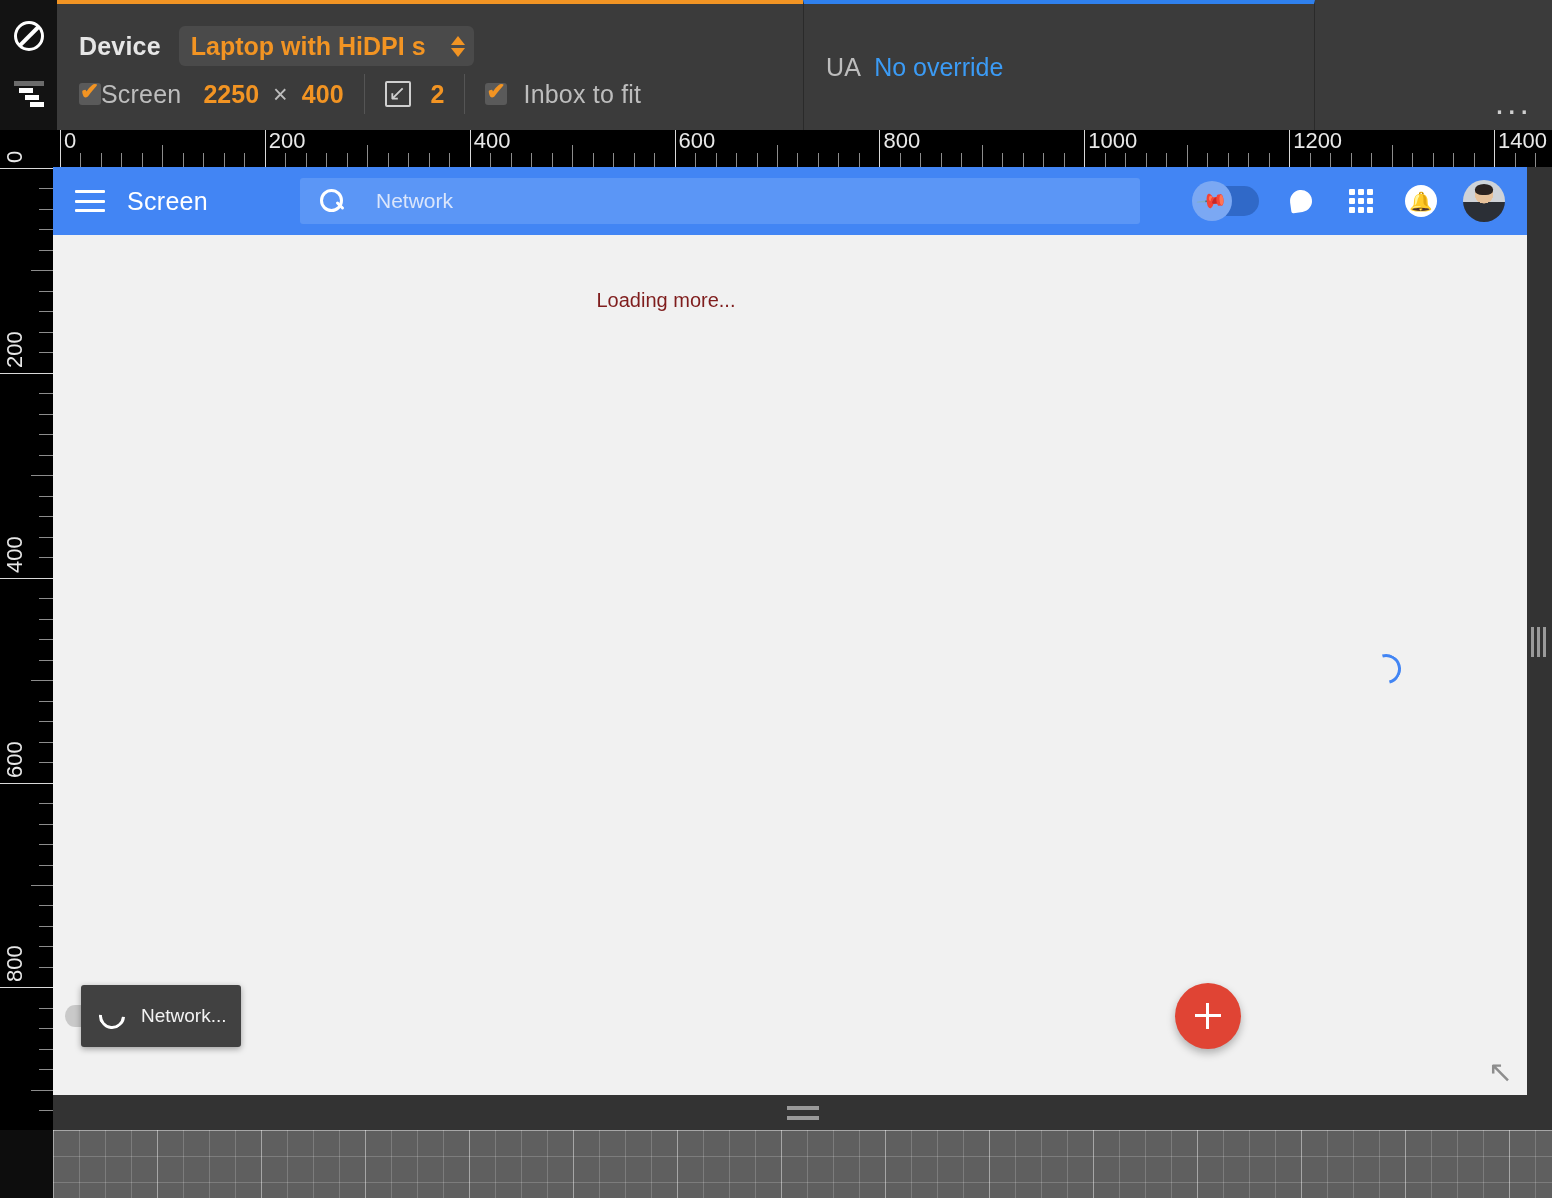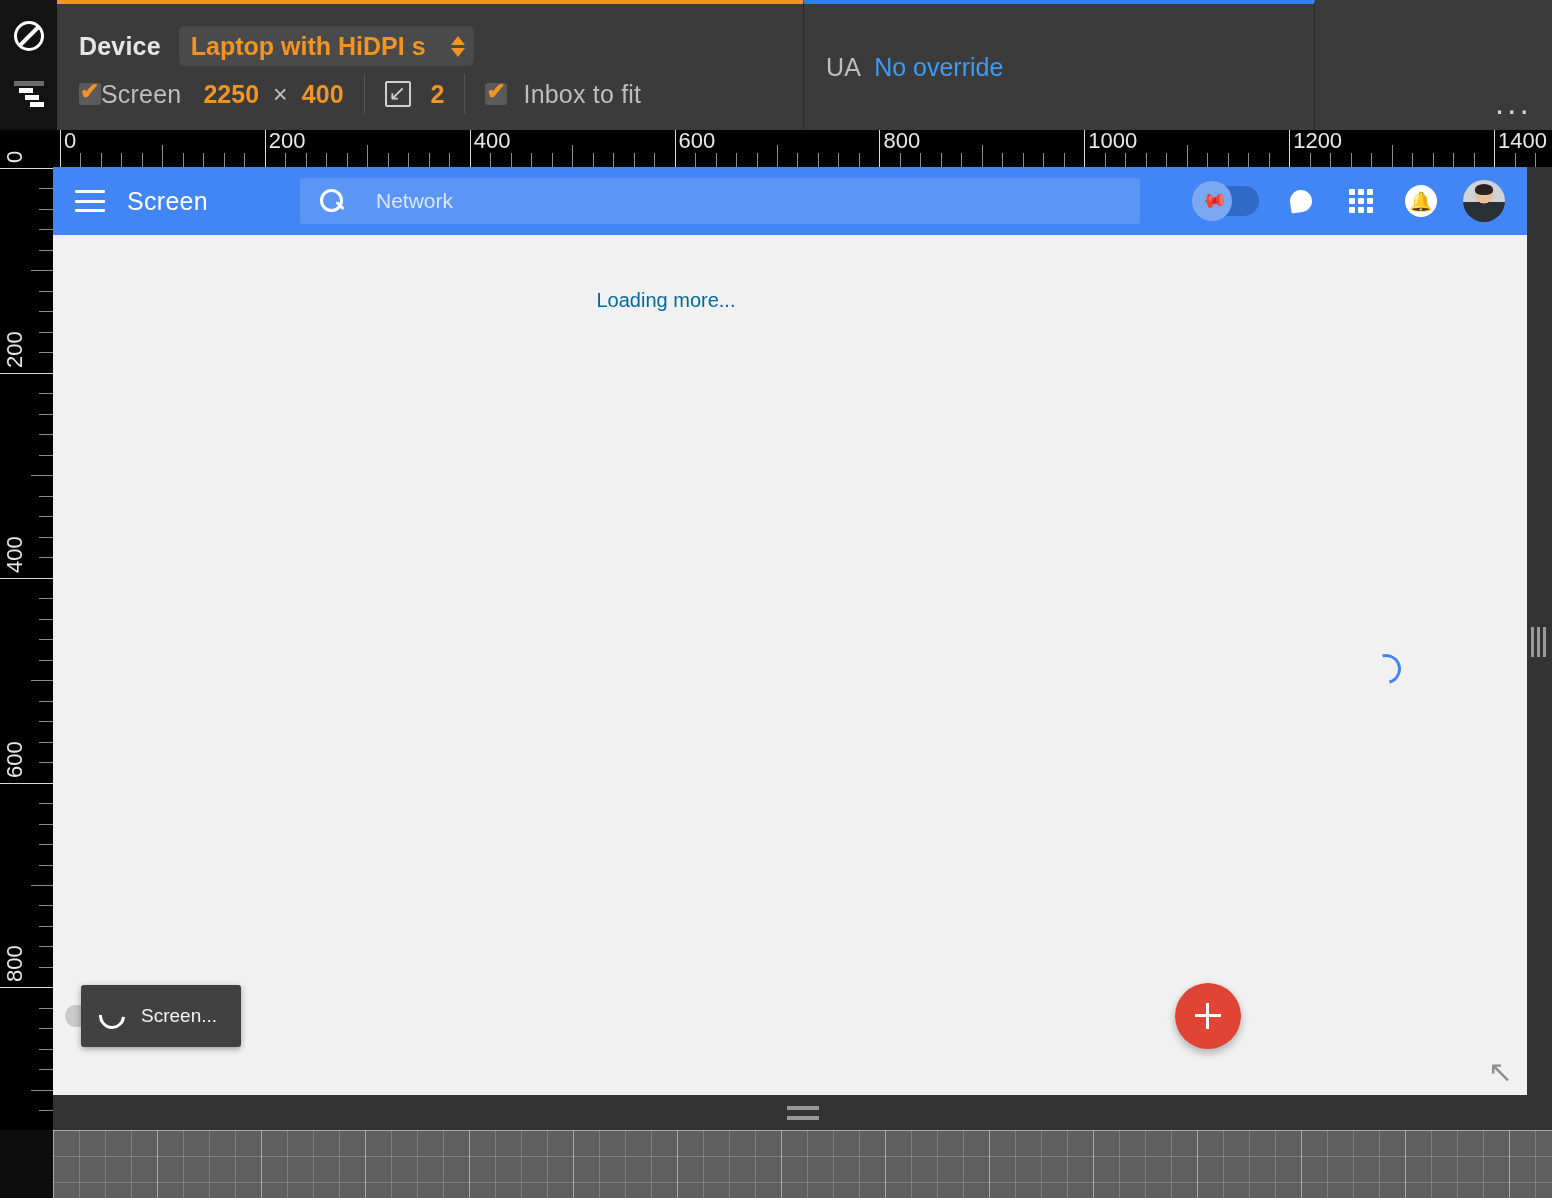--- a/index.html
+++ b/index.html
@@ -155,21 +155,21 @@
     width: 42px; height:42px; border-radius:50%; cursor:pointer; overflow:hidden; position:relative;
     background: radial-gradient(circle at 50% 34%, #e6c19a 0 26%, rgba(0,0,0,0) 27%), linear-gradient(180deg,#cfd3d8 0 52%, #2b2f36 52% 100%);
   }
   .avatar:after{
     content:""; position:absolute; left:28%; top:10%; width:44%; height:26%;
     background:#2b2320; border-radius:50% 50% 40% 40%;
   }
 
   .loading-more {
     position:absolute; left:0; top: 122px; width:1226px; text-align:center;
-    color:#0369a1; font-size: 20px;
+    color:#7f1d1d; font-size: 20px;
   }
   .spinner-blue {
     position:absolute; left: 1318px; top: 487px; width: 30px; height: 30px;
     border: 3px solid #4285f4; border-radius: 50%;
     border-left-color: transparent; border-bottom-color: transparent;
     transform: rotate(30deg);
   }
 
   .toast {
     position:absolute; left: 28px; bottom: 48px; width: 160px; height: 62px;
@@ -487,21 +487,21 @@
       </div>
     </div>
 
     <div class="loading-more">Loading more...</div>
 
     <div class="spinner-blue"></div>
 
     <div class="toast-ghost"></div>
     <div class="toast">
       <span class="sp"></span>
-      <span class="tx">Screen...</span>
+      <span class="tx">Network...</span>
     </div>
 
     <div class="fab">
       <span class="plus"></span>
     </div>
 
     <div class="corner-resize">↖</div>
   </div>
 
   <div class="right-panel">

